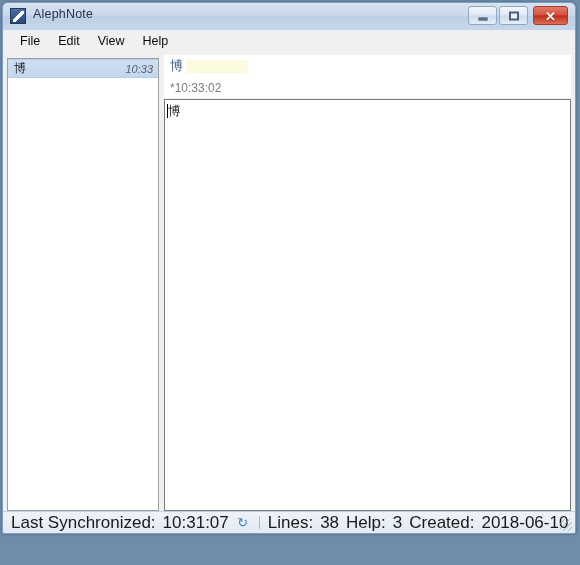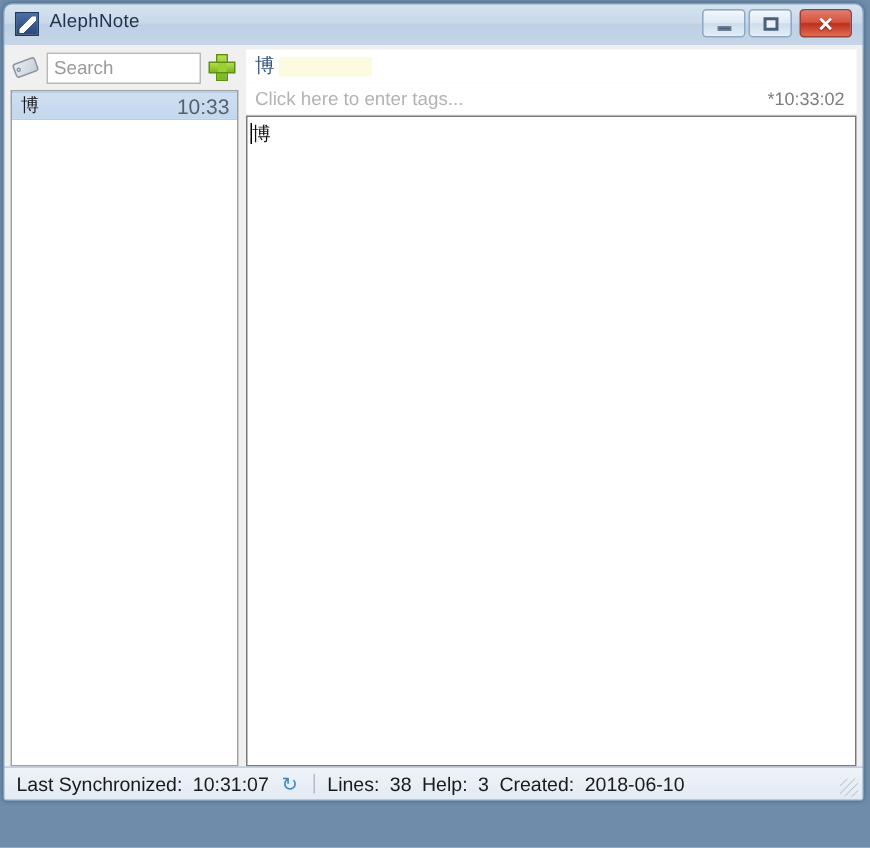--- a/index.html
+++ b/index.html
@@ -211,22 +211,23 @@
   .note-row .ntitle {
     flex: 1 1 auto;
     color: #1b1b1b;
     overflow: hidden;
     white-space: nowrap;
     font-size: 12px;
   }
   .note-row .ntime {
     flex: 0 0 auto;
     color: #54616e;
-    font-size: 14px;
+    font-size: 11px;
     padding-left: 6px;
+    font-style: italic;
   }
   .cjk { font-family: "DejaVu Sans", sans-serif; }
 
   
   #right-pane {
     flex: 1 1 auto;
     display: flex;
     flex-direction: column;
     margin-left: 5px;
     min-width: 0;
@@ -302,21 +303,21 @@
     height: 22px;
     display: flex;
     align-items: center;
     background: linear-gradient(to bottom, #eef3f8 0%, #e2eaf3 100%);
     border-top: 1px solid #c3d0de;
     padding: 0 4px 0 8px;
     position: relative;
     box-sizing: border-box;
   }
   .sb-text {
-    font-size: 13px;
+    font-size: 17px;
     color: #1a1a1a;
     white-space: nowrap;
   }
   .sb-gap { display: inline-block; width: 7px; }
   #sync-icon {
     width: 14px; height: 14px;
     margin: 0 7px;
     position: relative;
     flex: 0 0 auto;
     color: #3e87c4;
@@ -354,58 +355,49 @@
       <span class="g"></span>
     </div>
     <div class="wbtn" id="btn-max">
       <span class="g"></span>
     </div>
     <div class="wbtn" id="btn-close">
       <span class="g">✕</span>
     </div>
   </div>
 
+  <div id="menubar">
+    <div class="menu-item">File</div>
+    <div class="menu-item">Edit</div>
+    <div class="menu-item">View</div>
+    <div class="menu-item">Help</div>
+  </div>
 
   <div id="body">
 
     <div id="left-pane">
 
-      <div id="search-row">
-        <div id="tag-icon">
-          <span class="body"></span>
-            <span class="hole"></span>
-        </div>
-        <div id="search-box">
-          <input id="search-input" type="text" placeholder="Search" style="">
-        </div>
-        <div id="add-note-btn">
-          <span class="v"></span>
-            <span class="h"></span>
-            <span class="c"></span>
-        </div>
-      </div>
 
       <div id="note-list">
         <div class="note-row selected">
           <span class="ntitle cjk">博</span>
           <span class="ntime">10:33</span>
         </div>
       </div>
 
     </div>
 
     <div id="right-pane">
 
       <div id="title-field">
         <span class="glyph cjk">博</span>
         <span class="sel"></span>
       </div>
 
       <div id="tag-row">
-        <span id="tag-placeholder">Click here to enter tags...</span>
         <span id="note-timestamp">*10:33:02</span>
       </div>
 
       <div id="editor">
         <span id="caret"></span>
         <span id="editor-text" class="cjk">博</span>
       </div>
 
     </div>
   </div>

